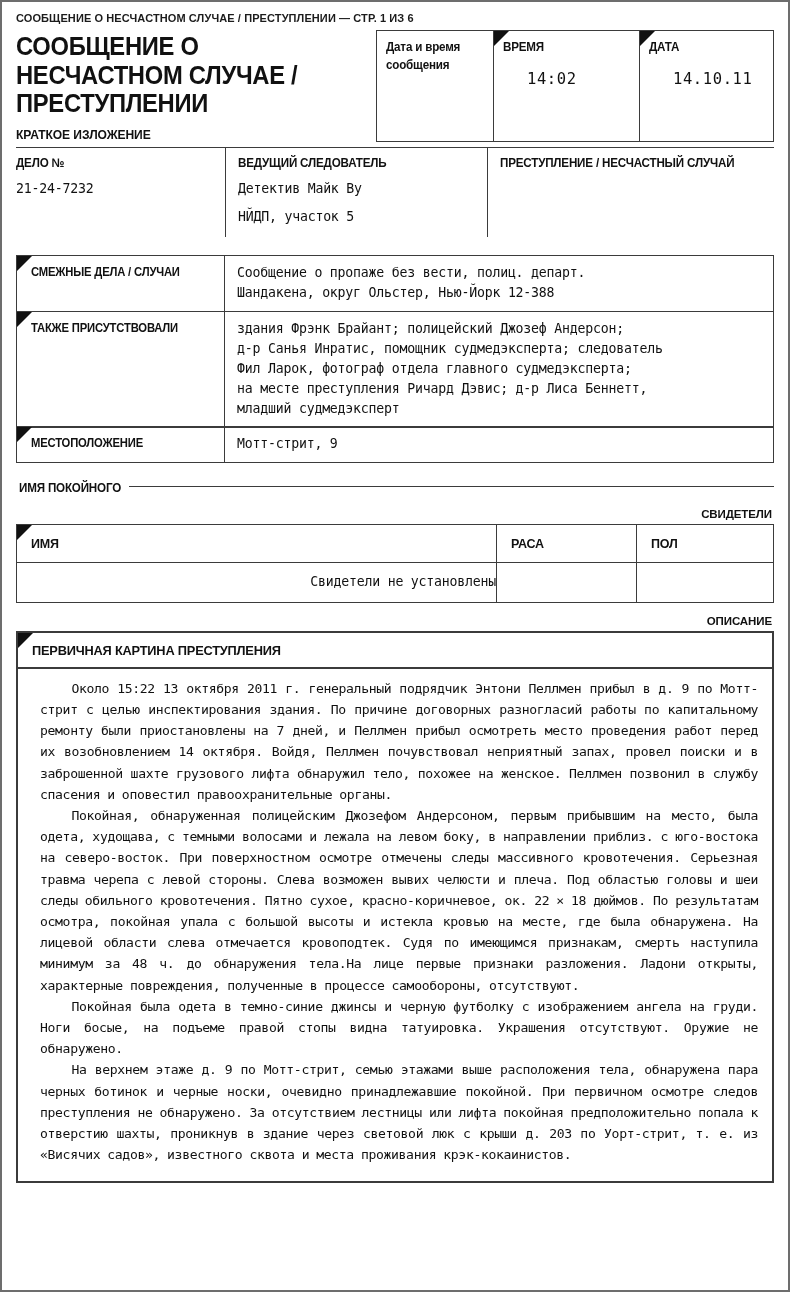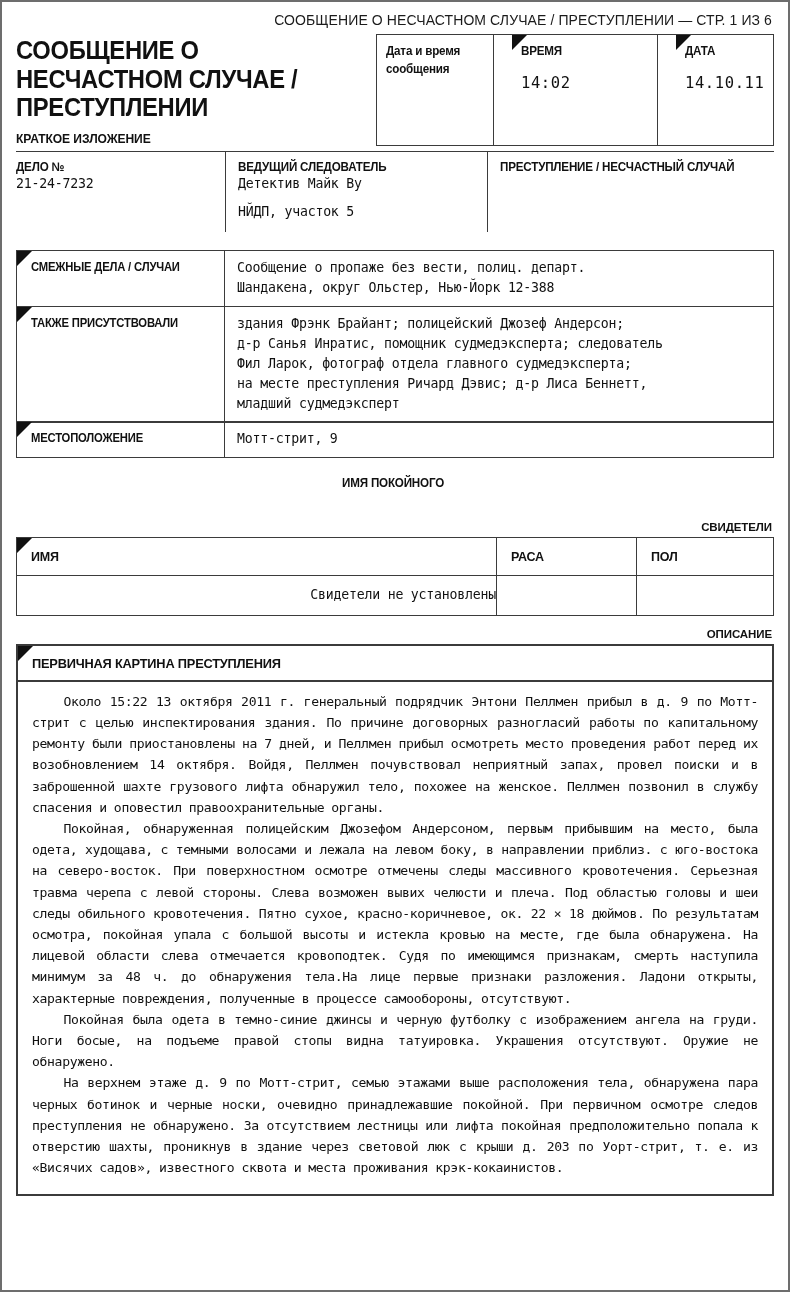--- a/index.html
+++ b/index.html
@@ -20,23 +20,23 @@
     width: 790px;
     height: 1292px;
     background: #ffffff;
     border: 2px solid #6d6d6d;
     padding: 6px 14px 10px 14px;
     overflow: hidden;
   }
 
   
   .running-head {
-    text-align: right;
-    font-weight: normal;
-    font-size: 14px;
+    text-align: left;
+    font-weight: bold;
+    font-size: 11px;
     letter-spacing: 0.1px;
     color: #1b1b1b;
     padding-right: 2px;
     padding-top: 4px;
     padding-bottom: 6px;
     font-stretch: condensed;
   }
 
   
   .lbl {
@@ -103,55 +103,54 @@
     font-stretch: condensed;
     transform: scaleX(0.93);
     transform-origin: left center;
   }
 
   .dt-box {
     flex: 1 1 auto;
     display: flex;
     border: 1.6px solid #3b3b3b;
     box-sizing: border-box;
-    gap: 18px;
   }
   .dt-cell {
     position: relative;
     box-sizing: border-box;
     padding: 8px 9px 7px 9px;
     border-right: 1.6px solid #3b3b3b;
   }
   .dt-cell:last-child { border-right: none; }
   .dt-cell.c1 { width: 117px; flex: 0 0 117px; }
   .dt-cell.c2 { width: 146px; flex: 0 0 146px; }
   .dt-cell.c3 { flex: 1 1 auto; }
   .dt-cell .lbl { white-space: normal; line-height: 1.42; }
-  .dt-cell .val { margin-top: 11px; }
+  .dt-cell .val { margin-top: 11px; margin-left: 24px; }
   .dt-cell.c1 .lbl { font-size: 12.5px; }
 
   
   .rule-top {
     border-top: 1.6px solid #3b3b3b;
     margin-top: 5px;
   }
   .case-row {
     display: flex;
     align-items: stretch;
   }
   .case-cell {
     box-sizing: border-box;
     padding: 8px 0 10px 0;
     border-right: 1.6px solid #3b3b3b;
   }
   .case-cell:last-child { border-right: none; }
   .case-cell.a { width: 210px; flex: 0 0 210px; }
   .case-cell.b { width: 262px; flex: 0 0 262px; padding-left: 12px; }
   .case-cell.c { flex: 1 1 auto; padding-left: 12px; }
-  .case-cell .val { margin-top: 0; }
+  .case-cell .val { margin-top: 9px; }
 
   
   .boxrow {
     display: flex;
     align-items: stretch;
     border: 1.6px solid #3b3b3b;
     box-sizing: border-box;
     margin-top: -1.6px;
   }
   .boxrow .bl {
@@ -168,25 +167,22 @@
     flex: 1 1 auto;
     box-sizing: border-box;
     padding: 7px 10px 8px 12px;
   }
   .boxrow .bl .lbl { transform: scaleX(0.9); }
   .boxrow.first { margin-top: 18px; }
 
   
   .deceased {
     display: flex;
-    align-items: center;
     margin-top: 18px;
     padding-left: 3px;
-    gap: 12px;
-    flex-direction: column;
   }
   .deceased .rule {
     flex: 1 1 auto;
     height: 0;
     border-top: 1.6px solid #3b3b3b;
     margin-top: 5px;
   }
 
   .section-cap {
     text-align: right;
@@ -232,21 +228,21 @@
     border: 2.2px solid #3b3b3b;
     box-sizing: border-box;
   }
   .desc-head {
     position: relative;
     border-bottom: 2.2px solid #3b3b3b;
     padding: 8px 0 8px 14px;
   }
   .desc-head .lbl { font-size: 12.8px; transform: scaleX(0.95); text-align: center; }
   .desc-body {
-    padding: 9px 14px 16px 14px;
+    padding: 9px 14px 16px 22px;
   }
   .desc-body p {
     margin: 0;
     font-family: "DejaVu Sans Mono", monospace;
     font-size: 13.1px;
     line-height: 1.62;
     color: #111;
     text-align: justify;
     text-indent: 2.4em;
     letter-spacing: -0.35px;

